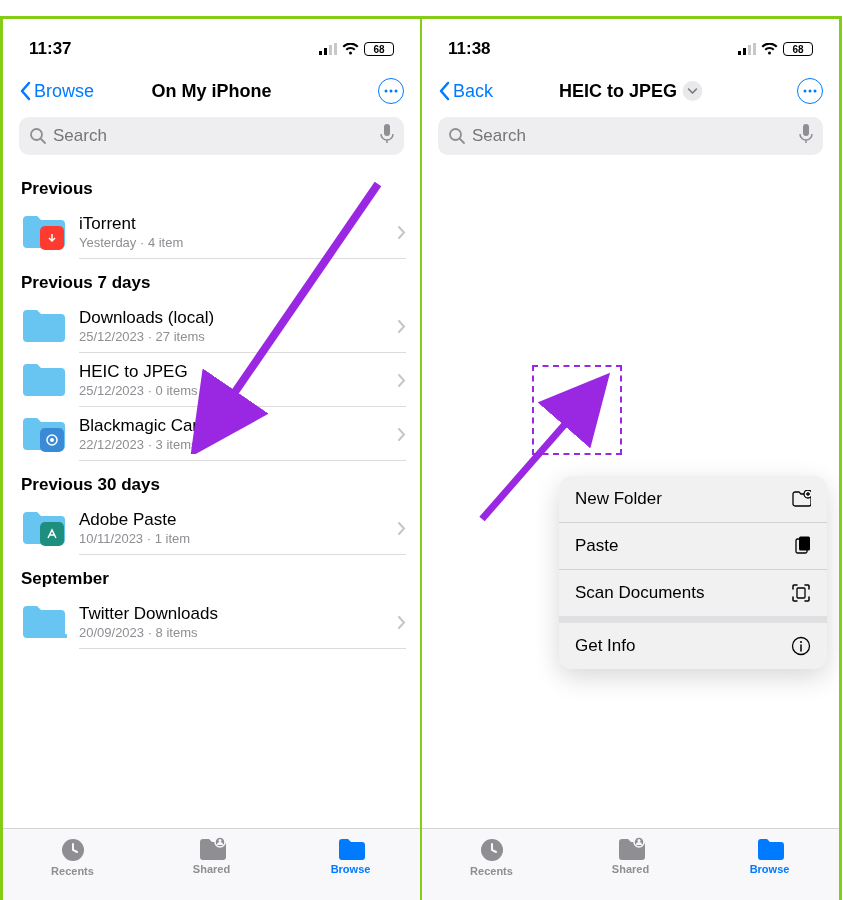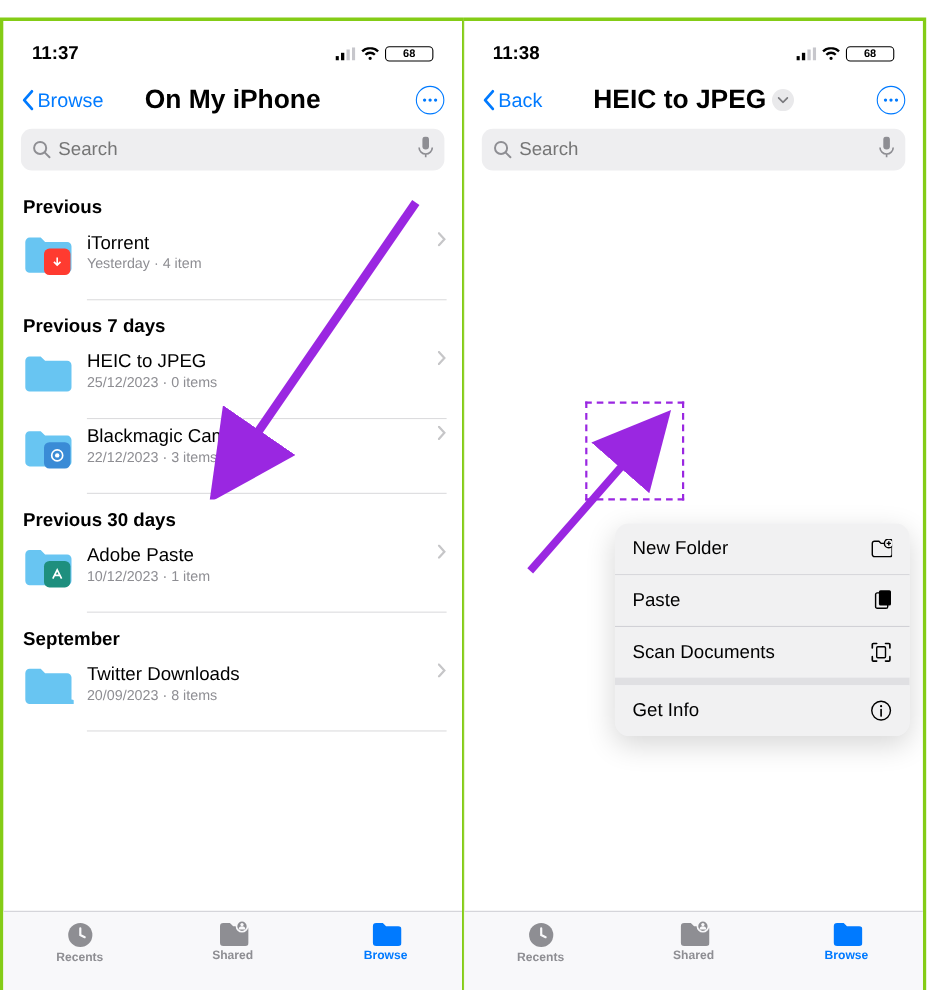--- a/index.html
+++ b/index.html
@@ -7,37 +7,37 @@
   .phone {
     width: 421px; height: 900px; border: 3px solid #84cc16; background: #fff;
     position: relative; display: flex; flex-direction: column; overflow: hidden; margin-top: 16px;
   }
   .phone.left { border-right-width: 1.5px; }
   .phone.right { border-left-width: 1.5px; }
 
   .status-bar { height: 50px; display: flex; align-items: center; padding: 10px 26px 0 26px; justify-content: space-between; }
   .status-time { font-size: 17px; font-weight: 600; }
   .status-right { display: flex; align-items: center; gap: 5px; }
-  .batt { height: 14px; width: 44px; border: 1px solid #000; border-radius: 4px; display:flex; align-items:center; justify-content:center; font-size:10px; font-weight:700;}
+  .batt { height: 14px; width: 30px; border: 1px solid #000; border-radius: 4px; display:flex; align-items:center; justify-content:center; font-size:10px; font-weight:700;}
 
   .nav-bar { height: 44px; display: flex; align-items: center; padding: 0 16px; position: relative; }
   .nav-back { display: flex; align-items: center; color: #007aff; font-size: 18px; gap:3px;}
-  .nav-title { position: absolute; left: 50%; transform: translateX(-50%); font-size: 24px; font-weight: 600; display:flex; align-items:center; gap:5px;}
+  .nav-title { position: absolute; left: 50%; transform: translateX(-50%); font-size: 18px; font-weight: 600; display:flex; align-items:center; gap:5px;}
   .nav-action { margin-left: auto; }
   .circle-btn { width: 26px; height: 26px; border: 1.8px solid #007aff; border-radius: 50%; display:flex; align-items:center; justify-content:center; color:#007aff; font-weight:700;}
   .pill { background:#e9e9eb; border-radius:50%; width:20px; height:20px; display:flex; align-items:center; justify-content:center;}
 
   .search-bar { margin: 4px 16px 10px 16px; background: #eeeef0; border-radius: 10px; height: 38px; display: flex; align-items: center; padding: 12px 10px; gap: 6px; }
   .search-bar input { border: none; background: transparent; flex: 1; font-size: 17px; color: #222; outline: none;}
   .search-bar svg { fill: #8e8e93; }
   .search-bar .mic svg { fill: #8e8e93; }
 
   .content { flex: 1; overflow: hidden; padding: 0; }
   .section-header { font-size: 17px; font-weight: 700; color: #000; padding: 14px 18px 6px; }
-  .folder-row { display: flex; align-items: flex-start; padding: 6px 14px 20px 18px; position: relative; }
+  .folder-row { display: flex; align-items: center; padding: 6px 14px 6px 18px; position: relative; }
   .folder-row .sep { position: absolute; left: 76px; right: 14px; bottom: 0; height: 1px; background: #dcdcde; }
   .folder-icon { width: 46px; height: 42px; display:flex; align-items:center; justify-content:center; }
   .folder-text { flex: 1; margin-left: 12px; }
   .folder-name { font-size: 17px; font-weight: 400; color: #000; }
   .folder-meta { font-size: 13px; color: #8e8e93; margin-top: 1px;}
   .chev { color: #c6c6c8; }
 
   .tab-bar { height: 85px; display: flex; border-top: 1px solid #d1d1d6; background: #f8f8fa; }
   .tab { flex: 1; display: flex; flex-direction: column; align-items: center; justify-content: flex-start; padding-top: 8px; gap: 2px; color: #8e8e93; font-size: 11px; font-weight: bold;}
   .tab.active { color: #007aff; }
@@ -135,20 +135,35 @@
     </div>
 
     <div class="section-header">Previous 7 days</div>
     <div class="folder-row">
       <div class="folder-icon">
           <svg width="46" height="36" viewBox="0 0 46 36">
             <path d="M2 6a4 4 0 014-4h10l4 4h20a4 4 0 014 4v20a4 4 0 01-4 4H6a4 4 0 01-4-4V6z" fill="#68c5f2"></path>
           </svg>
         </div>
       <div class="folder-text">
+        <div class="folder-name">Downloads (local)</div>
+        <div class="folder-meta">25/12/2023 · 27 items</div>
+      </div>
+      <svg class="chev" width="8" height="13" viewBox="0 0 8 13">
+          <path d="M1 1l5 5.5L1 12" stroke="#c6c6c8" stroke-width="2" fill="none" stroke-linecap="round"></path>
+        </svg>
+      <div class="sep"></div>
+    </div>
+    <div class="folder-row">
+      <div class="folder-icon">
+          <svg width="46" height="36" viewBox="0 0 46 36">
+            <path d="M2 6a4 4 0 014-4h10l4 4h20a4 4 0 014 4v20a4 4 0 01-4 4H6a4 4 0 01-4-4V6z" fill="#68c5f2"></path>
+          </svg>
+        </div>
+      <div class="folder-text">
         <div class="folder-name">HEIC to JPEG</div>
         <div class="folder-meta">25/12/2023 · 0 items</div>
       </div>
       <svg class="chev" width="8" height="13" viewBox="0 0 8 13">
           <path d="M1 1l5 5.5L1 12" stroke="#c6c6c8" stroke-width="2" fill="none" stroke-linecap="round"></path>
         </svg>
       <div class="sep"></div>
     </div>
     <div class="folder-row">
       <div class="folder-icon folder-icon-bm">
@@ -179,21 +194,21 @@
             <path d="M2 6a4 4 0 014-4h10l4 4h20a4 4 0 014 4v20a4 4 0 01-4 4H6a4 4 0 01-4-4V6z" fill="#68c5f2"></path>
           </svg>
         <div class="badge">
             <svg width="14" height="14" viewBox="0 0 14 14">
               <path d="M3 11L7 3l4 8M5 8h4" stroke="#fff" stroke-width="1.5" fill="none"></path>
             </svg>
           </div>
       </div>
       <div class="folder-text">
         <div class="folder-name">Adobe Paste</div>
-        <div class="folder-meta">10/12/2023 · 1 item</div>
+        <div class="folder-meta">10/11/2023 · 1 item</div>
       </div>
       <svg class="chev" width="8" height="13" viewBox="0 0 8 13">
           <path d="M1 1l5 5.5L1 12" stroke="#c6c6c8" stroke-width="2" fill="none" stroke-linecap="round"></path>
         </svg>
       <div class="sep"></div>
     </div>
 
     <div class="section-header">September</div>
     <div class="folder-row">
       <div class="folder-icon">

